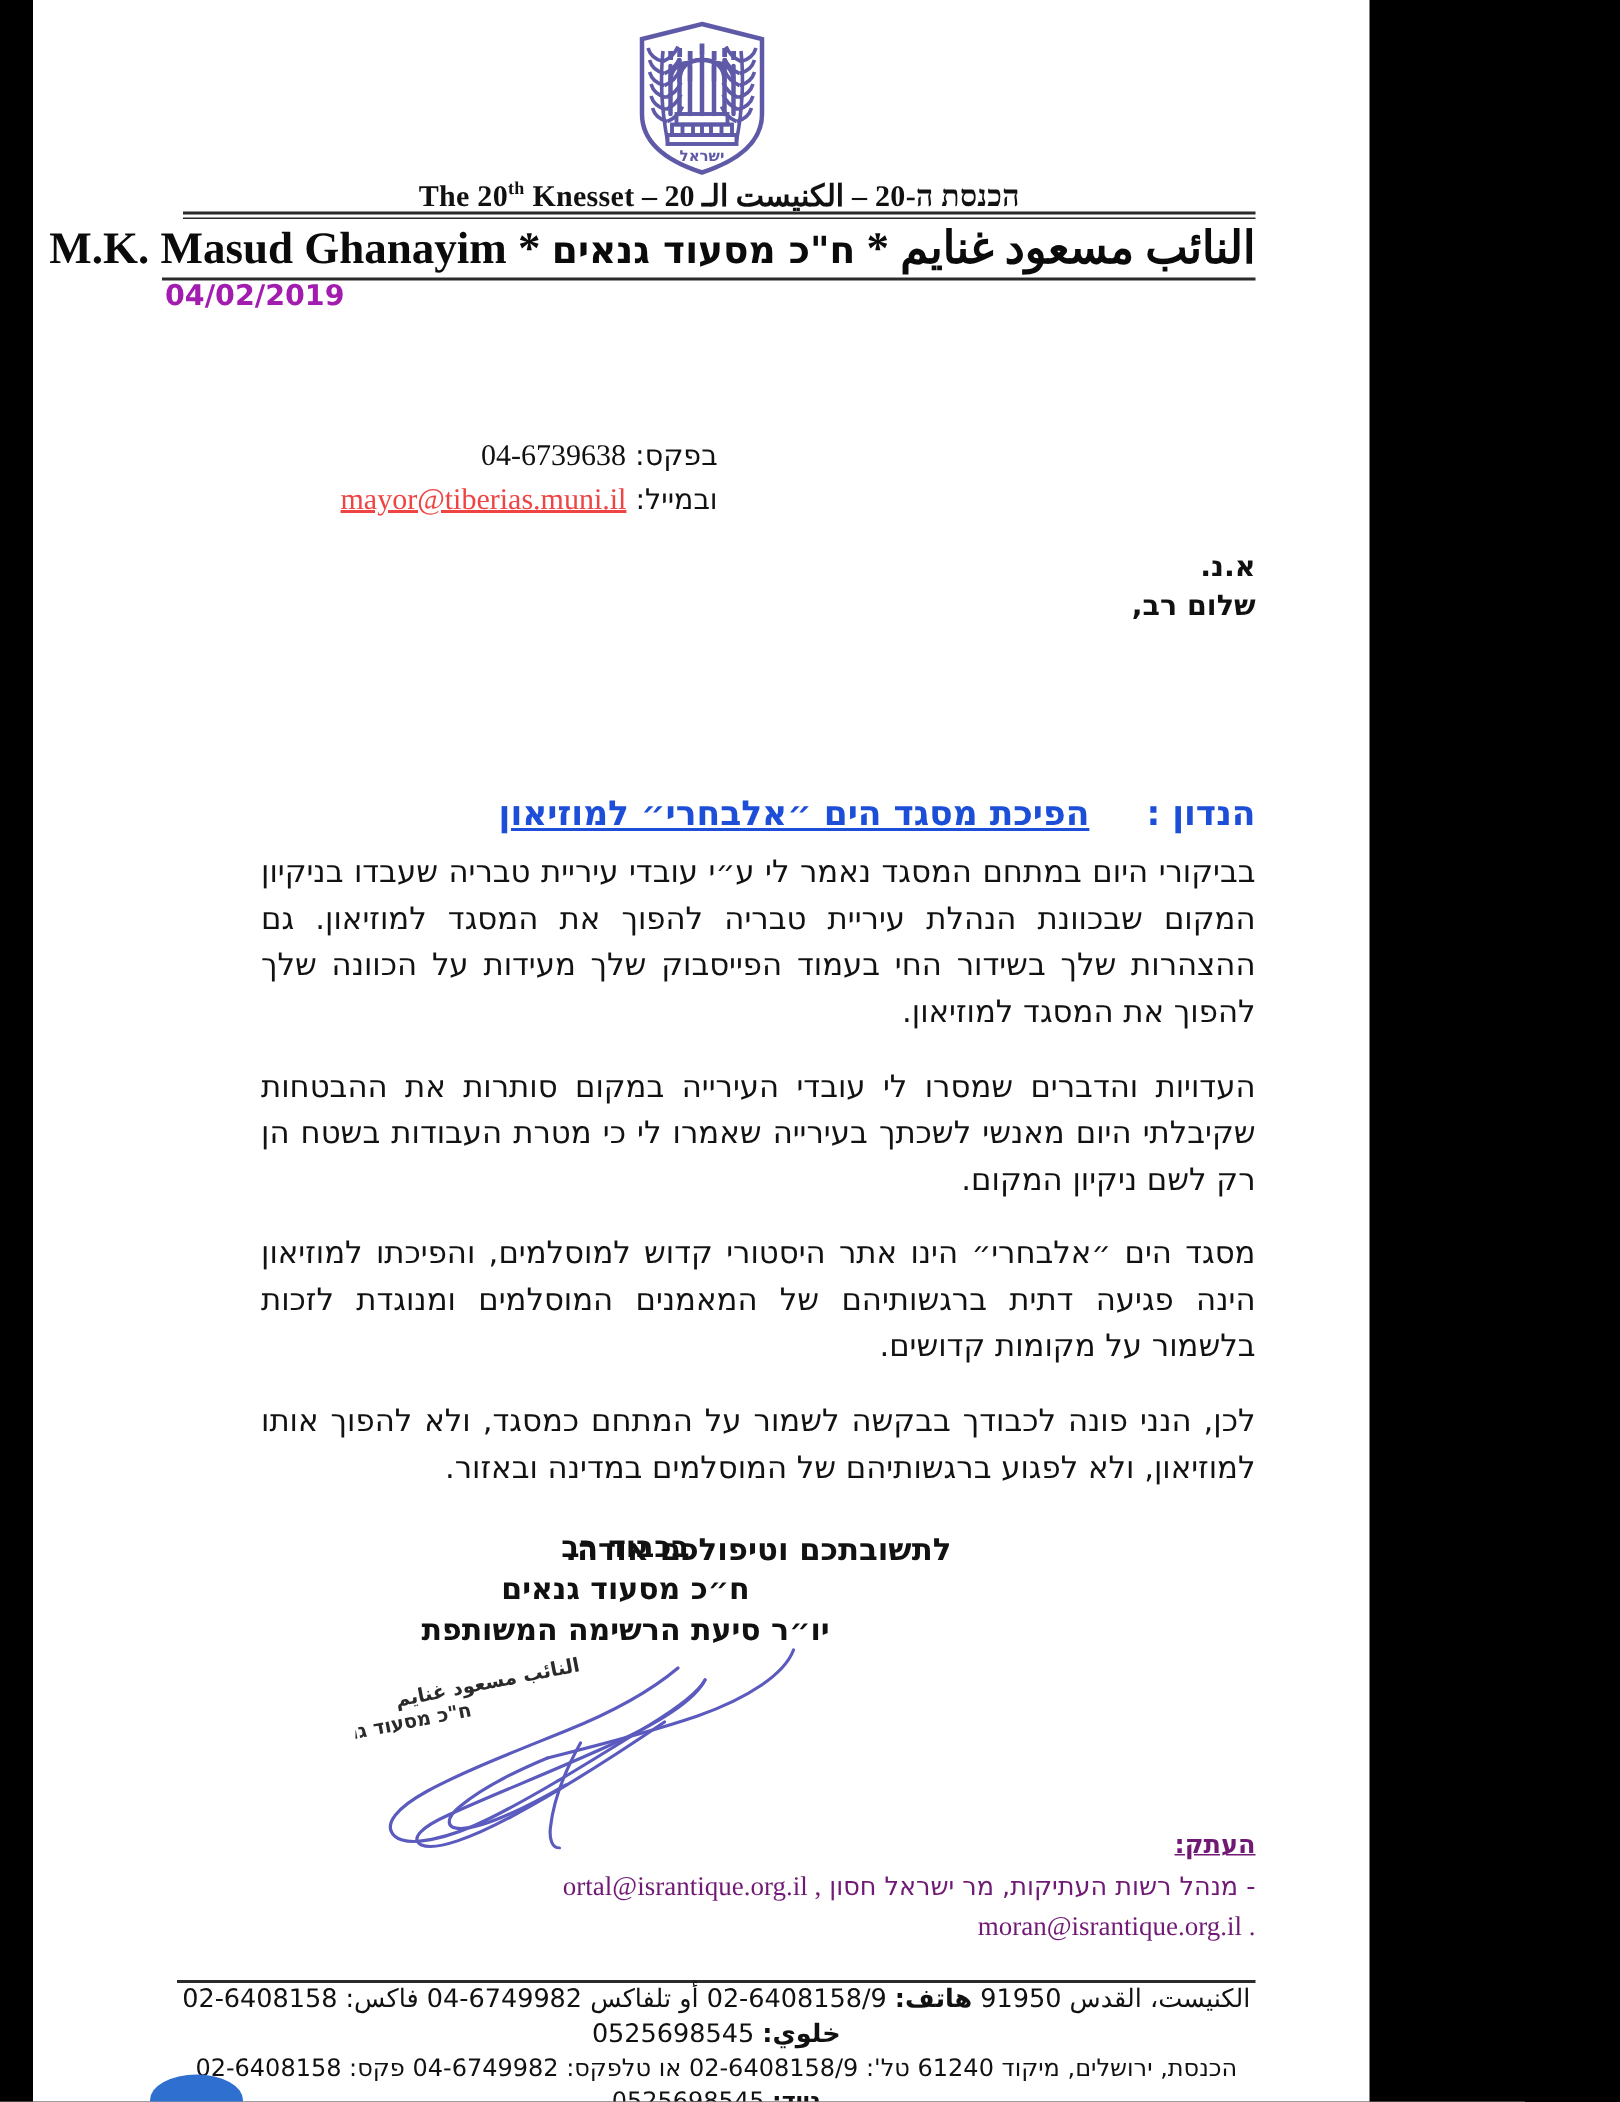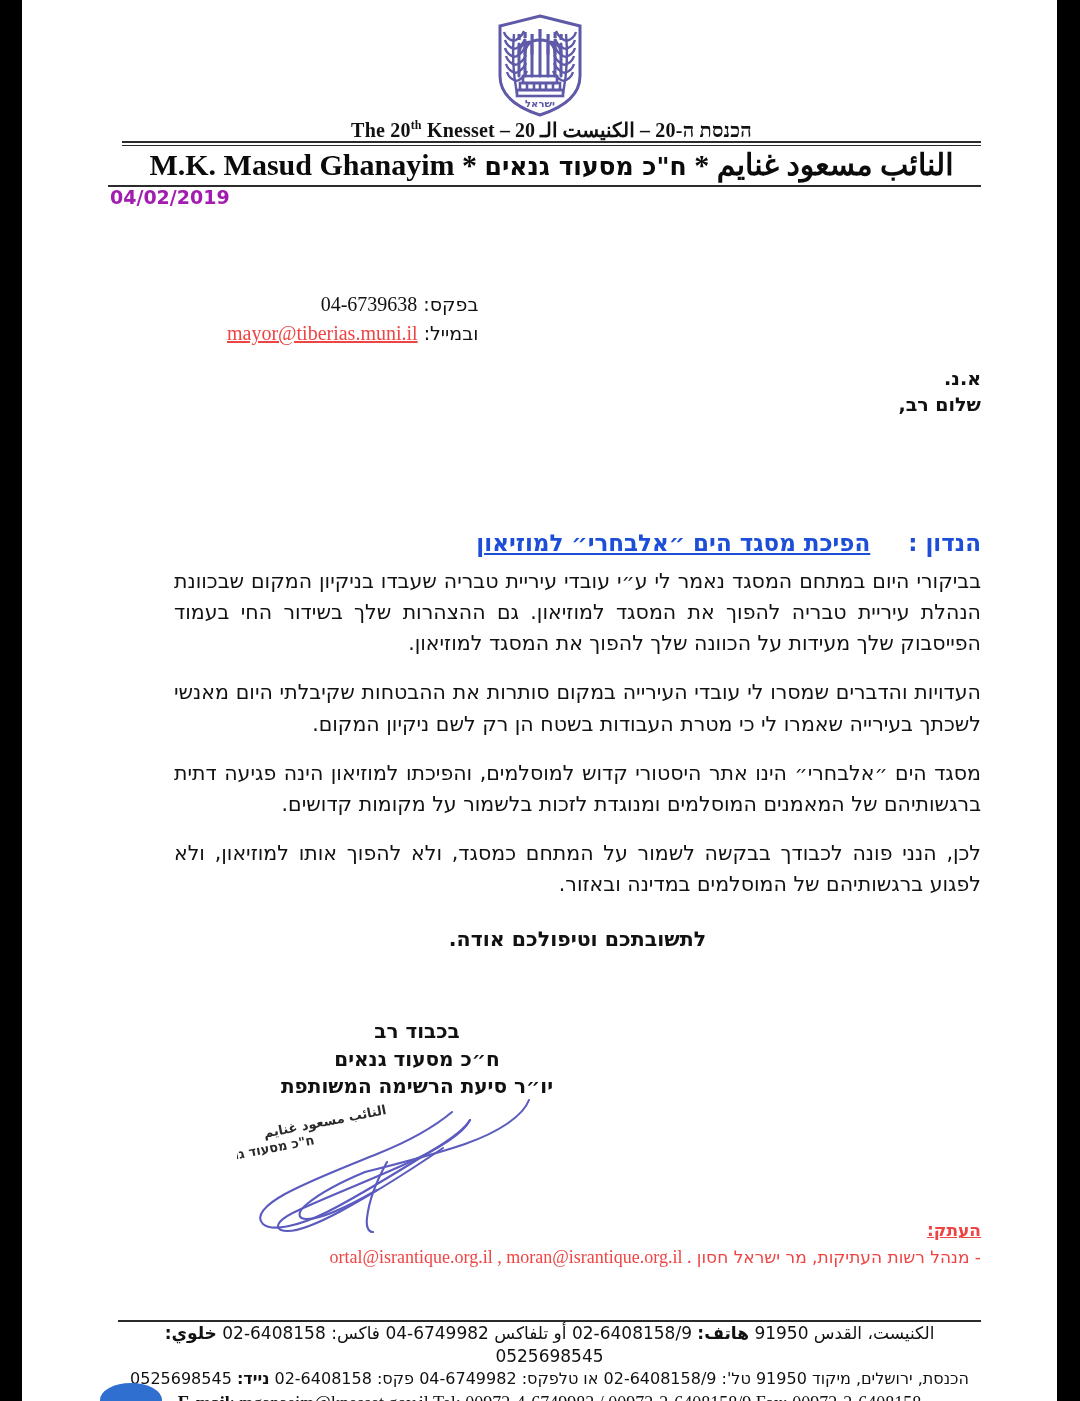--- a/index.html
+++ b/index.html
@@ -14,21 +14,21 @@
     position: relative;
     overflow: hidden;
     font-family: "Liberation Serif", serif;
   }
 
   
   #page {
     position: absolute;
     left: 22px;
     top: 0;
-    width: 1035px;
+    width: 891px;
     height: 1401px;
     background: #ffffff;
     overflow: hidden;
   }
 
   
   .emblem-wrap {
     position: absolute;
     left: 0; right: 0;
     top: 14px;
@@ -199,21 +199,21 @@
 
   
   .cc {
     position: absolute;
     right: 76px;
     left: 240px;
     top: 1218px;
     text-align: right;
     font-family: "DejaVu Sans", sans-serif;
     font-size: 17px;
-    color: #ef4444;
+    color: #701a75;
     line-height: 1.5;
   }
   .cc .cc-title { font-weight: 700; text-decoration: underline; font-size: 17px; }
   .cc .lat {
     font-family: "Liberation Serif", serif;
     font-size: 18px;
     direction: ltr;
     unicode-bidi: embed;
   }
 
@@ -432,21 +432,21 @@
       <span dir="ltr">02-6408158/9</span>
       <span>أو</span>
       <span>تلفاكس</span>
       <span dir="ltr">04-6749982</span>
       <span>فاكس:</span>
       <span dir="ltr">02-6408158</span>
       <b>خلوي:</b>
       <span dir="ltr">0525698545</span>
     </div>
     <div class="foot-he">
-      <span>הכנסת, ירושלים, מיקוד 91950</span>
+      <span>הכנסת, ירושלים, מיקוד 61240</span>
       <span>טל':</span>
       <span dir="ltr">02-6408158/9</span>
       <span>או</span>
       <span>טלפקס:</span>
       <span dir="ltr">04-6749982</span>
       <span>פקס:</span>
       <span dir="ltr">02-6408158</span>
       <b>נייד:</b>
       <span dir="ltr">0525698545</span>
     </div>

